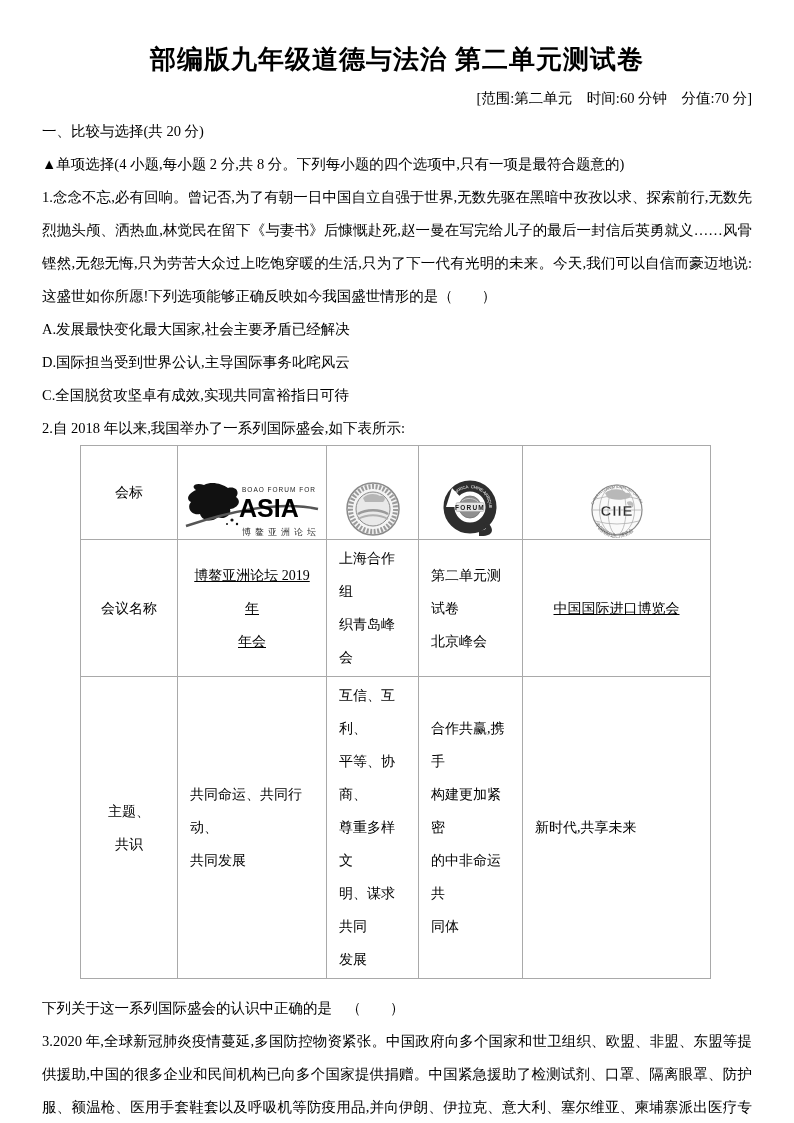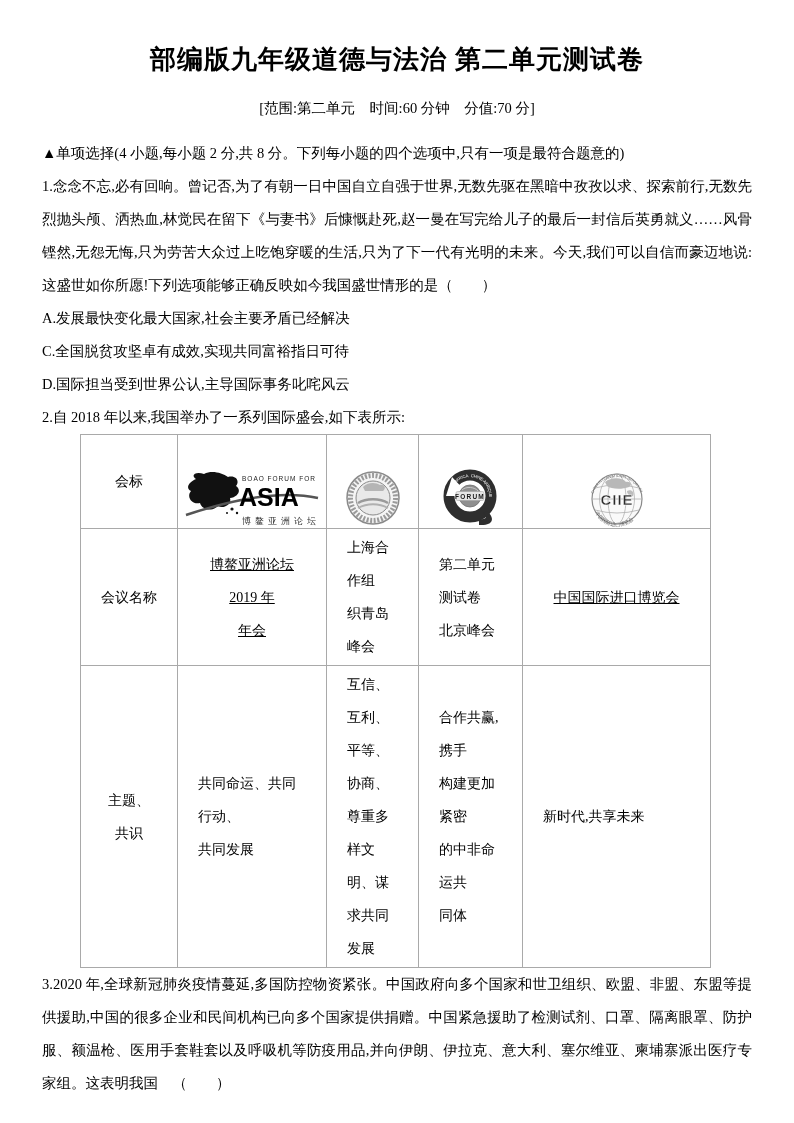--- a/index.html
+++ b/index.html
@@ -7,54 +7,55 @@
     width:794px;height:1123px;box-sizing:border-box;background:#ffffff;
     padding:38px 42px 0 42px;color:#000;
     font-family:"Liberation Serif","DejaVu Serif",serif;
     font-size:14.5px;line-height:33px;overflow:hidden;
   }
   .title{
     font-family:"Liberation Sans","DejaVu Sans",sans-serif;
     font-weight:700;font-size:26px;line-height:42px;text-align:center;
     margin:0 0 2px 0;letter-spacing:1px;
   }
-  .subtitle{text-align:center;margin:12px;}
+  .subtitle{text-align:right;margin:0;}
   p{margin:0;}
   .stem{text-align:justify;}
   table.summits{
     border-collapse:collapse;table-layout:fixed;width:630px;margin-left:38px;
     font-size:14px;line-height:33px;
   }
   table.summits td{
     border:1px solid #a9a9a9;vertical-align:middle;
-    padding:2px 20px;white-space:pre-line;text-align:left;
+    padding:2px 12px;white-space:pre-line;text-align:left;
   }
   table.summits td.lbl{text-align:center;}
   table.summits td.ctr{text-align:center;text-decoration:underline;}
   table.summits td.logo-cell{text-align:center;padding:1px;}
   .logo-cell svg{vertical-align:middle;display:inline-block;}
   tr.r1{height:60px;}
   tr.r2{height:98px;}
   tr.r3{height:191px;}
   .after-table{margin-top:13px;}
   .sans{font-family:"Liberation Sans","DejaVu Sans",sans-serif;}
 </style>
 </head>
 <body>
 
 <div class="page">
 
   <h1 class="title">部编版九年级道德与法治 第二单元测试卷</h1>
   <p class="subtitle">[范围:第二单元　时间:60 分钟　分值:70 分]</p>
+  <p>一、比较与选择(共 20 分)</p>
   <p>▲单项选择(4 小题,每小题 2 分,共 8 分。下列每小题的四个选项中,只有一项是最符合题意的)</p>
 
   <p class="stem">1.念念不忘,必有回响。曾记否,为了有朝一日中国自立自强于世界,无数先驱在黑暗中孜孜以求、探索前行,无数先烈抛头颅、洒热血,林觉民在留下《与妻书》后慷慨赴死,赵一曼在写完给儿子的最后一封信后英勇就义……风骨铿然,无怨无悔,只为劳苦大众过上吃饱穿暖的生活,只为了下一代有光明的未来。今天,我们可以自信而豪迈地说:这盛世如你所愿!下列选项能够正确反映如今我国盛世情形的是（　　）</p>
   <p>A.发展最快变化最大国家,社会主要矛盾已经解决</p>
+  <p>D.国际担当受到世界公认,主导国际事务叱咤风云</p>
   <p>C.全国脱贫攻坚卓有成效,实现共同富裕指日可待</p>
-  <p>D.国际担当受到世界公认,主导国际事务叱咤风云</p>
 
   <p>2.自 2018 年以来,我国举办了一系列国际盛会,如下表所示:</p>
 
   <table class="summits">
     <colgroup>
       <col style="width:97px">
         <col style="width:149px">
         <col style="width:92px">
       <col style="width:104px">
         <col style="width:188px">
@@ -149,16 +150,17 @@
 发展</td>
         <td>合作共赢,携手
 构建更加紧密
 的中非命运共
 同体</td>
         <td>新时代,共享未来</td>
       </tr>
     </tbody>
   </table>
 
+  <p class="after-table">下列关于这一系列国际盛会的认识中正确的是　（　　）</p>
 
   <p class="stem">3.2020 年,全球新冠肺炎疫情蔓延,多国防控物资紧张。中国政府向多个国家和世卫组织、欧盟、非盟、东盟等提供援助,中国的很多企业和民间机构已向多个国家提供捐赠。中国紧急援助了检测试剂、口罩、隔离眼罩、防护服、额温枪、医用手套鞋套以及呼吸机等防疫用品,并向伊朗、伊拉克、意大利、塞尔维亚、柬埔寨派出医疗专家组。这表明我国　（　　）</p>
 
 </div>
 
 </body></html>

